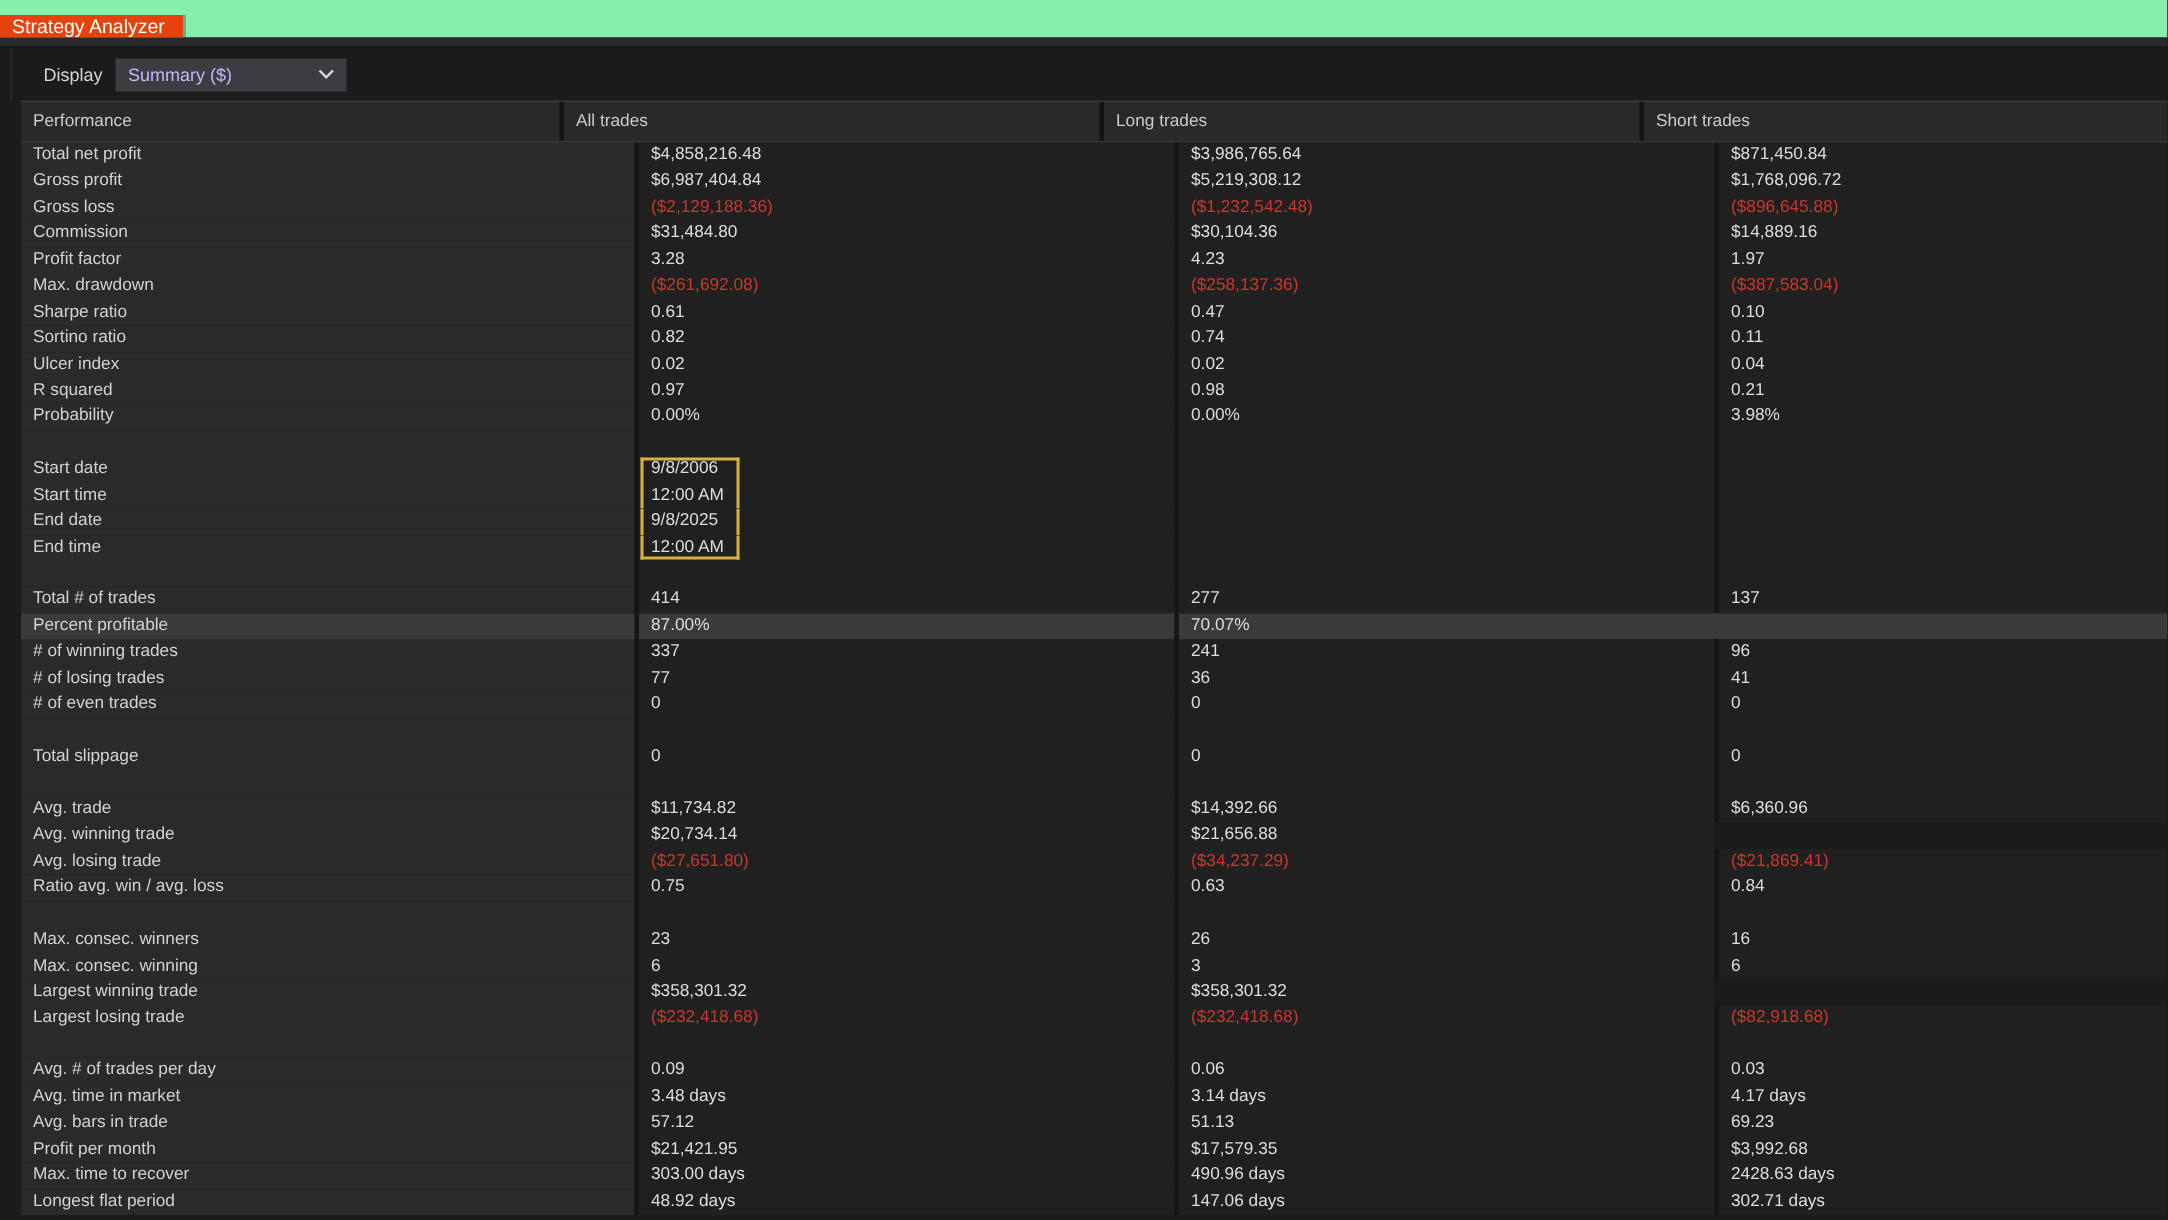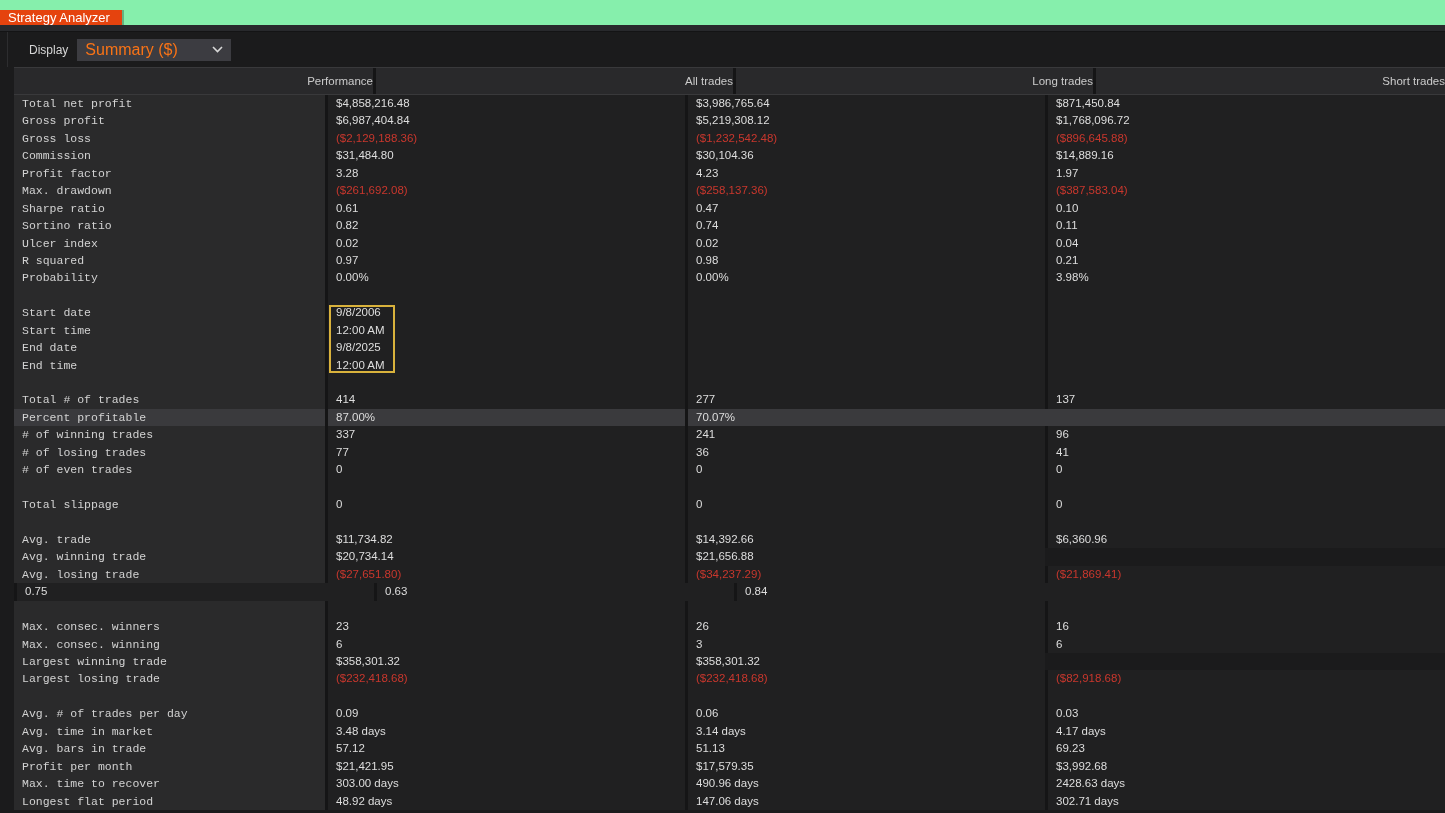--- a/index.html
+++ b/index.html
@@ -16,39 +16,39 @@
     display:flex;align-items:center;padding:0 12px 0 8px;
     box-shadow:2px 0 0 rgba(0,0,0,.25);
   }
   .chrome-strip{height:6px;background:#28292c;border-bottom:1px solid #141415;}
   
   .toolbar{height:35px;display:flex;align-items:center;border-left:1px solid #2d2d2f;margin-left:7px;}
   .toolbar-label{color:#d6d6d6;font-size:12px;margin-left:21px;}
   .dropdown{
     margin-left:9px;width:154px;height:22px;background:#3c3c41;
     display:flex;align-items:center;justify-content:space-between;
-    padding:0 8px;box-sizing:border-box;color:#f97316;font-size:16px;
+    padding:0 8px;box-sizing:border-box;color:#c4b5fd;font-size:12px;
     cursor:default;
   }
   
   .grid{margin-left:14px;border-top:1px solid #39393b;}
   .ghead{display:flex;height:26px;line-height:26px;border-bottom:1px solid #39393b;}
   .hcell{
     box-sizing:border-box;padding-left:8px;background:#29292b;color:#cbcbcb;
-    font-size:11.5px;white-space:nowrap;overflow:hidden;text-align:right;
+    font-size:11.5px;white-space:nowrap;overflow:hidden;
   }
   .hc0{width:359px;}
   .hcv{width:360px;border-left:3px solid #151516;}
   .hc3{flex:1;}
   .row{display:flex;height:17.45px;line-height:17.45px;}
   .cell{
     box-sizing:border-box;padding-left:8px;font-size:11.5px;
     white-space:nowrap;overflow:hidden;position:relative;
   }
-  .c0{width:311px;background:#2a2a2b;color:#d2d2d2;font-family:Liberation Mono, monospace;}
+  .c0{width:409px;background:#2a2a2b;color:#d2d2d2;}
   .cv{width:360px;background:#202021;border-left:3px solid #151516;color:#dedede;}
   .c3{flex:1;}
   .row.sel .c0,.row.sel .cv{background:#3a3a3d;}
   .val{position:relative;display:inline-block;}
   .val.red{color:var(--red,#c9372d);}
   .val.gold-underline::after{
     content:'';position:absolute;left:0;right:-2px;bottom:0px;height:3px;
     background:var(--gold,#d9b23c);
   }
   
@@ -252,20 +252,21 @@
         <div class="cell cv"><span class="val">$20,734.14</span></div>
         <div class="cell cv"><span class="val">$21,656.88</span></div>
       </div>
       <div class="row">
         <div class="cell c0"><span class="val">Avg. losing trade</span></div>
         <div class="cell cv"><span class="val red">($27,651.80)</span></div>
         <div class="cell cv"><span class="val red">($34,237.29)</span></div>
         <div class="cell cv c3"><span class="val red">($21,869.41)</span></div>
       </div>
       <div class="row">
+        <div class="cell c0"><span class="val">Ratio avg. win / avg. loss</span></div>
         <div class="cell cv"><span class="val">0.75</span></div>
         <div class="cell cv"><span class="val">0.63</span></div>
         <div class="cell cv c3"><span class="val">0.84</span></div>
       </div>
       <div class="row">
         <div class="cell c0"><span class="val"></span></div>
         <div class="cell cv"><span class="val"></span></div>
         <div class="cell cv"><span class="val"></span></div>
         <div class="cell cv c3"><span class="val"></span></div>
       </div>

